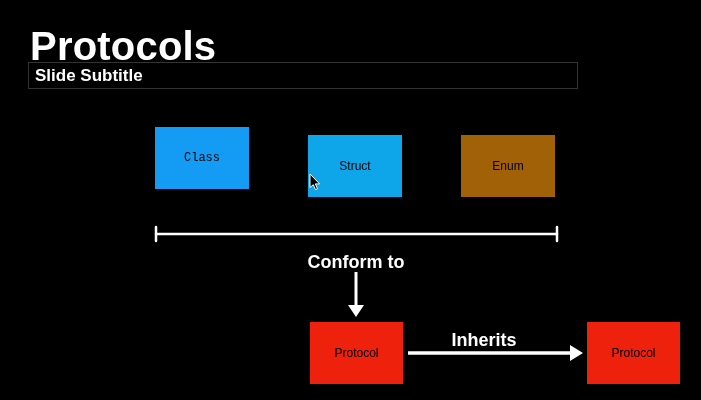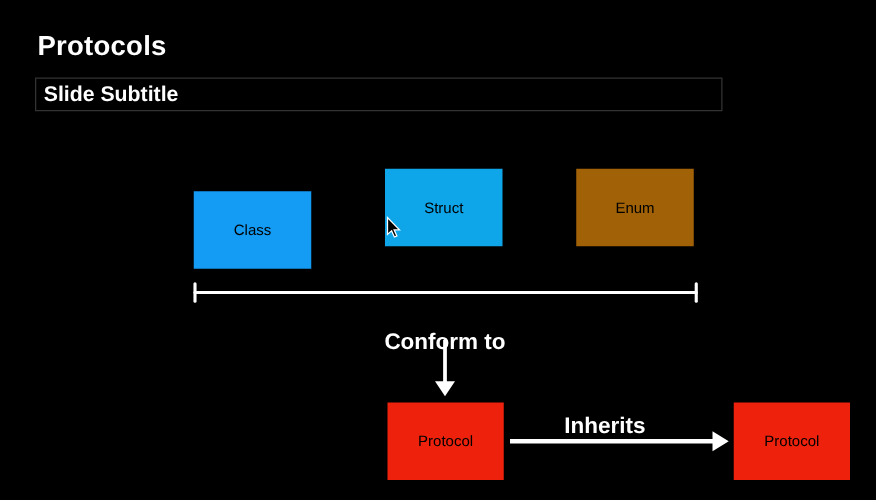--- a/index.html
+++ b/index.html
@@ -17,21 +17,21 @@
   .slide {
     position: absolute;
     inset: 0;
     background: #000;
   }
   .slide-title {
     position: absolute;
     left: 30px;
     top: 24px;
     margin: 0;
-    font-size: 22px;
+    font-size: 40px;
     font-weight: 700;
     color: #fff;
     letter-spacing: 0.2px;
   }
   .subtitle-box {
     position: absolute;
     left: 28px;
     top: 62px;
     width: 550px;
     height: 27px;
@@ -51,33 +51,33 @@
     width: 94px;
     height: 62px;
     display: flex;
     align-items: center;
     justify-content: center;
   }
   .shape-box span {
     color: #000;
     font-size: 12px;
   }
-  .box-class   { left: 155px; top: 153px; }
+  .box-class   { left: 155px; top: 127px; font-family: Liberation Mono, monospace; }
   .box-struct  { left: 308px; top: 135px; }
   .box-enum    { left: 461px; top: 135px; }
   .box-protocol-1 { left: 310px; top: 322px; width: 93px; }
   .box-protocol-2 { left: 587px; top: 322px; width: 93px; }
   .relation-label {
     position: absolute;
     color: #fff;
     font-weight: 700;
     font-size: 18px;
     text-align: center;
   }
-  .label-conform { left: 280px; top: 263px; width: 152px; }
+  .label-conform { left: 280px; top: 252px; width: 152px; }
   .label-inherits { left: 428px; top: 319px; width: 112px; margin-top: 11px; }
   .overlay-svg {
     position: absolute;
     left: 0;
     top: 0;
     pointer-events: none;
   }
 </style>
 </head>
 <body>

